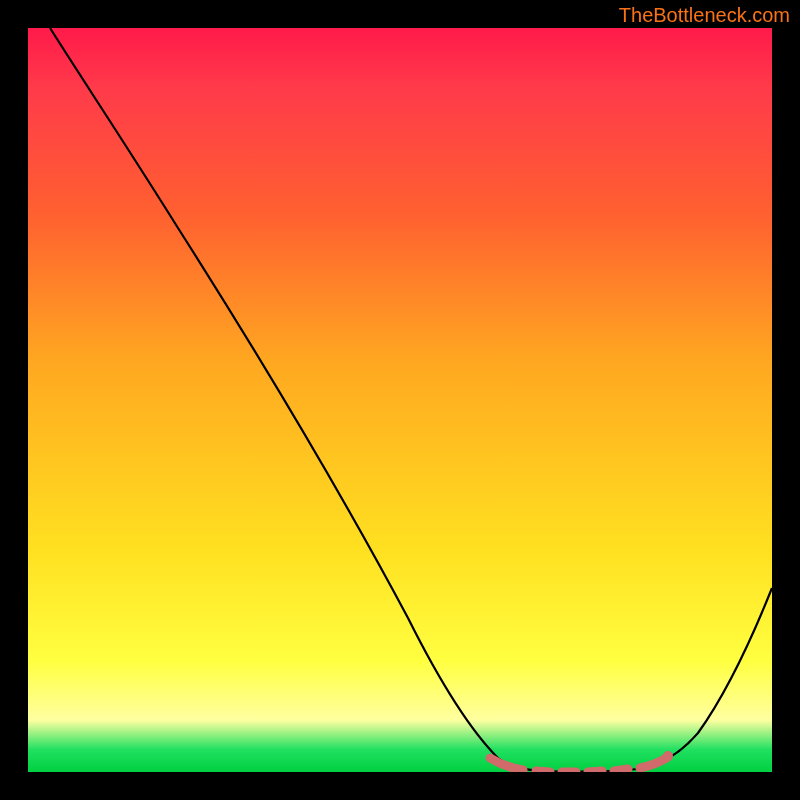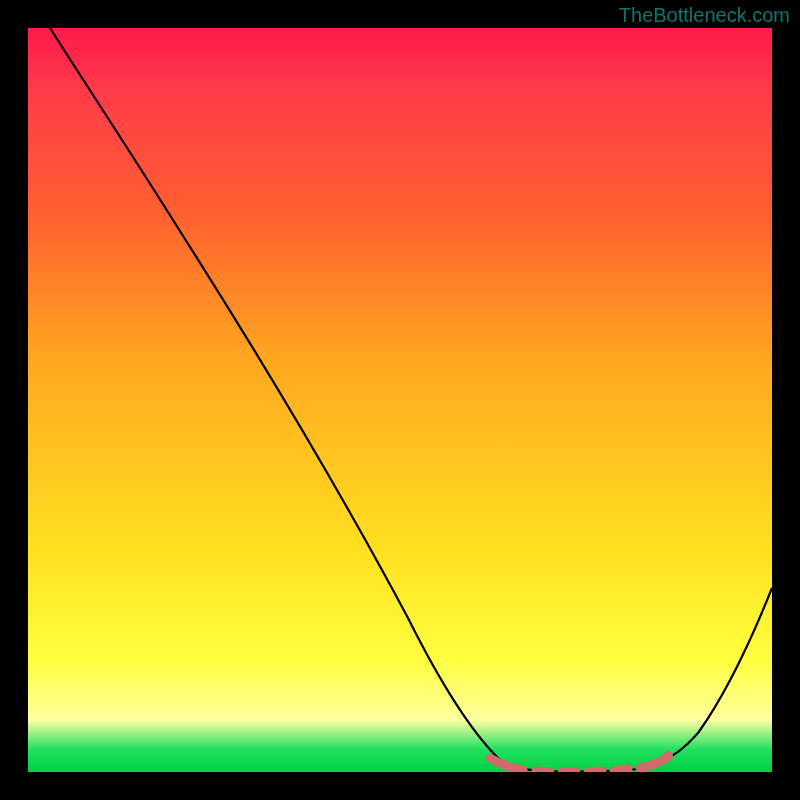--- a/index.html
+++ b/index.html
@@ -8,21 +8,21 @@
     height: 800px;
     background: #000;
     position: relative;
     overflow: hidden;
     font-family: Arial, sans-serif;
   }
   .watermark {
     position: absolute;
     top: 4px;
     right: 10px;
-    color: #0f766e;
+    color: #f97316;
     font-size: 20px;
     z-index: 10;
   }
   .plot-area {
     position: absolute;
     left: 28px;
     top: 28px;
     width: 744px;
     height: 744px;
     background: linear-gradient(to bottom,

